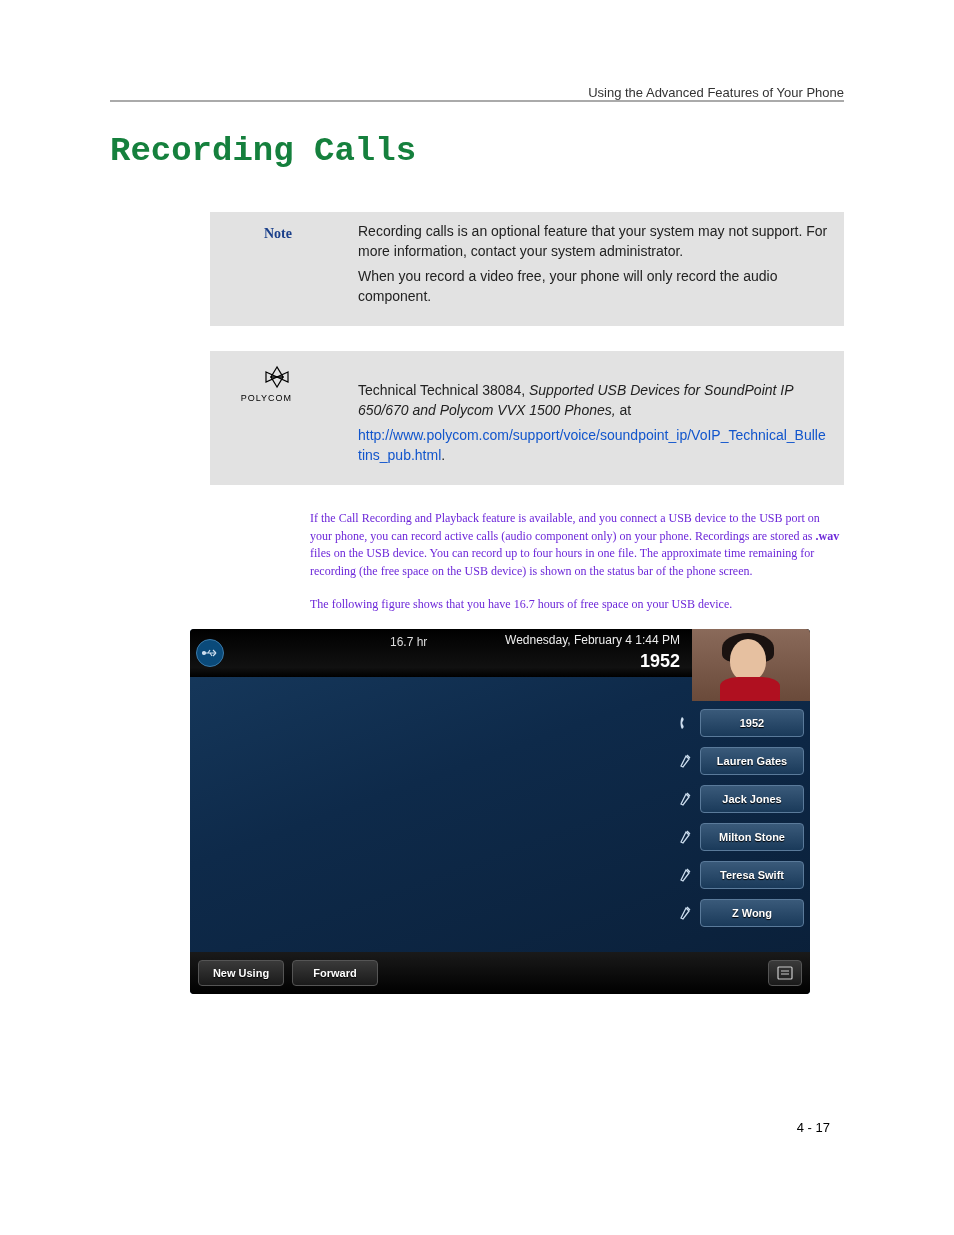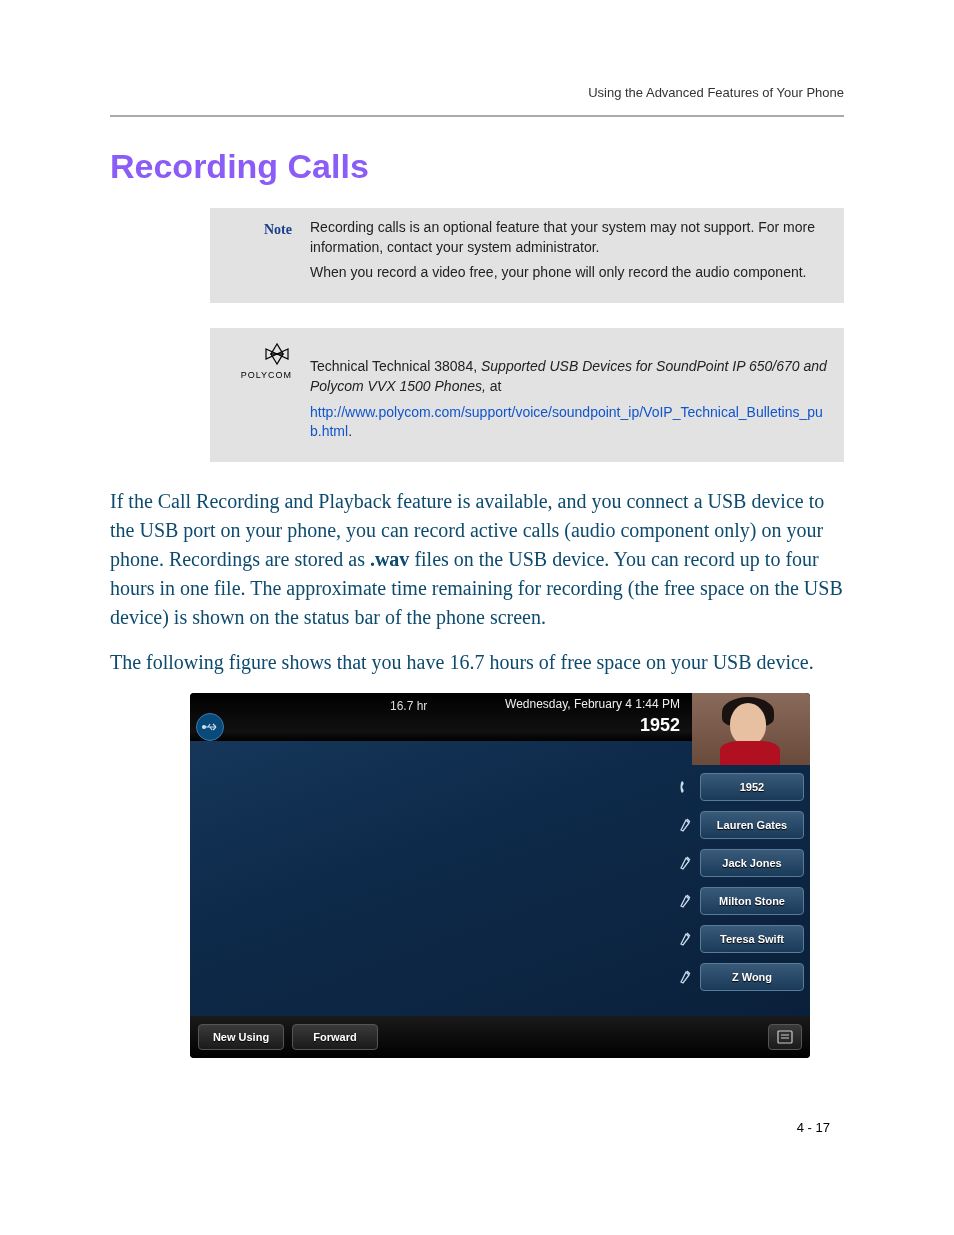--- a/index.html
+++ b/index.html
@@ -11,34 +11,33 @@
     color: #000;
     position: relative;
   }
   .page {
     padding: 85px 110px 0 110px;
   }
   .running-header {
     text-align: right;
     font-size: 13px;
     color: #333;
-    margin-bottom: 15px;
     font-family: Arial, sans-serif;
   }
   .rule {
     border: none;
     border-top: 2px solid #aaa;
     margin-bottom: 30px;
   }
   .section-title {
-    font-family: Liberation Sans, sans-serif;
+    font-family: Liberation Mono, monospace;
     font-size: 34px;
     font-weight: bold;
-    color: #8b5cf6;
-    margin-bottom: 22px;
+    color: #15803d;
+    margin-bottom: 42px;
   }
   .callout {
     display: flex;
     background: #e2e2e2;
     padding: 10px 15px 14px 0;
     margin-bottom: 25px;
     margin-left: 100px;
   }
   .callout .label-col {
     width: 100px;
@@ -52,20 +51,21 @@
     font-weight: bold;
     font-size: 14px;
     font-family: "Times New Roman", serif;
   }
   .callout .body-col {
     flex: 1;
     font-size: 14px;
     line-height: 1.4;
     font-family: Arial, sans-serif;
     color: #222;
+    margin-left: 48px;
   }
   .callout .body-col p { margin-bottom: 6px; }
   .polycom-logo {
     width: 100px;
     text-align: right;
     flex-shrink: 0;
     padding-right: 18px;
     padding-top: 4px;
   }
   .polycom-logo .glyph {
@@ -73,44 +73,45 @@
     line-height: 1;
   }
   .polycom-logo .word {
     font-size: 9px;
     letter-spacing: 1px;
     font-family: Arial, sans-serif;
   }
   .body-col .italic { font-style: italic; }
   .body-col a { color: #1155cc; text-decoration: none; word-break: break-all; }
   .body-text {
+    margin-left: 200px;
     font-family: "Palatino Linotype", "Book Antiqua", Palatino, serif;
-    font-size: 20px;
+    font-size: 12px;
     line-height: 1.45;
-    color: #0c4a6e;
+    color: #6d28d9;
     margin-bottom: 16px;
   }
   .body-text .bold { font-weight: bold; }
   
   .phone {
     margin: 10px 0 0 80px;
     width: 620px;
     height: 365px;
     background: linear-gradient(160deg, #173a5e 0%, #0e2a4a 40%, #0a1f38 100%);
     border-radius: 4px;
     position: relative;
     overflow: hidden;
     display: flex;
     flex-direction: column;
   }
   .phone .topbar {
     height: 48px;
     background: linear-gradient(#000, #111 80%, #000);
     display: flex;
-    align-items: flex-end;
+    align-items: center;
     color: #fff;
     font-size: 12px;
     font-family: Arial, sans-serif;
     padding: 0 6px;
     position: relative;
   }
   .usb-badge {
     width: 28px; height: 28px;
     background: #0a4a7a;
     border-radius: 50%;

